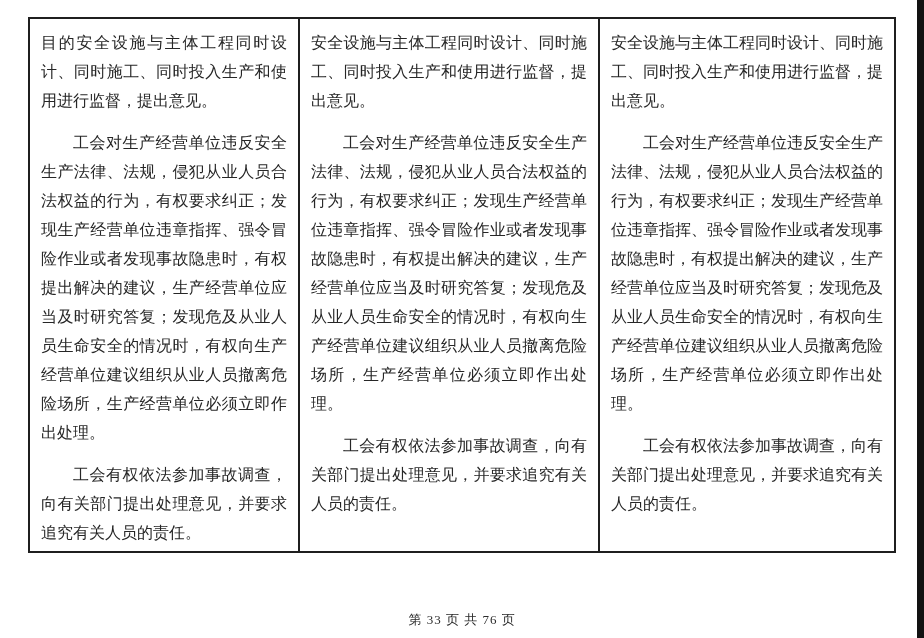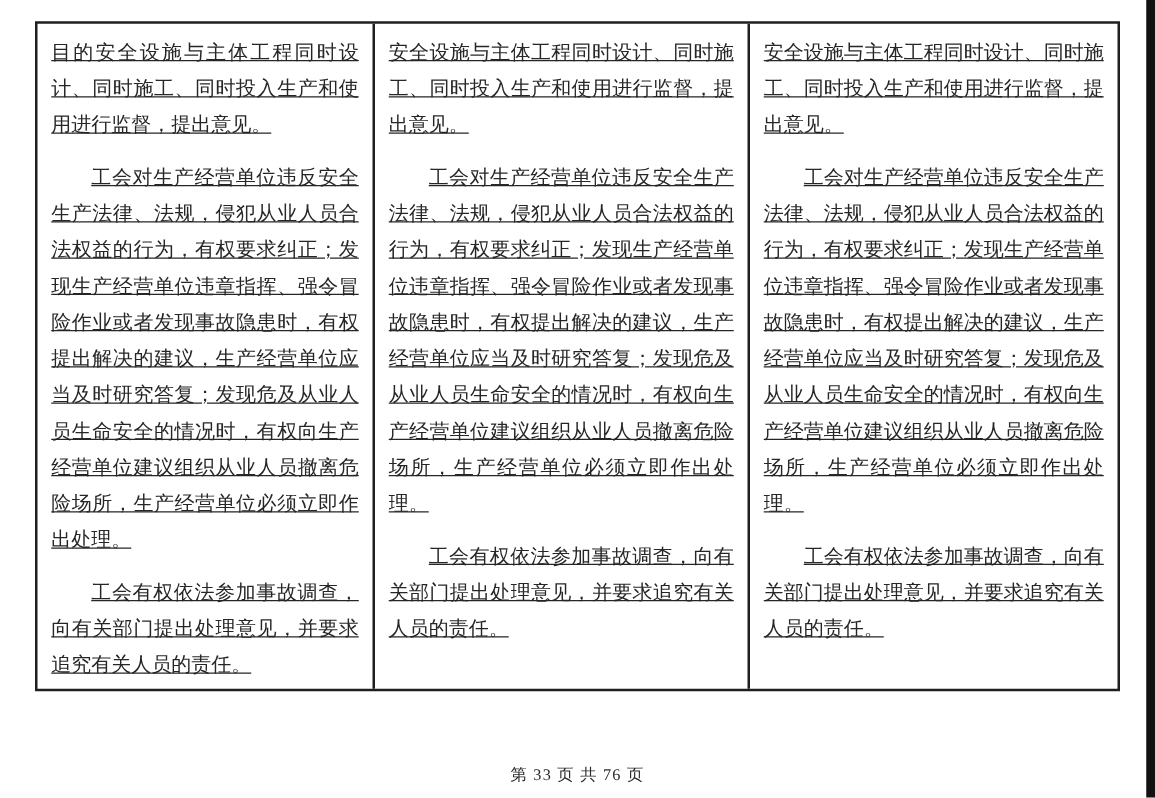--- a/index.html
+++ b/index.html
@@ -47,21 +47,20 @@
     color: #262626;
     text-align: justify;
     overflow: hidden;
   }
   .col-1 { width: 270px; border-right: 2px solid #1f1f1f; }
   .col-2 { width: 300px; border-right: 2px solid #1f1f1f; }
   .col-3 { flex: 1; }
   .table-cell p {
     margin: 0;
     text-indent: 2em;
-    text-decoration: underline;
   }
   .table-cell p.continuation {
     text-indent: 0;
   }
   .table-cell p + p {
     margin-top: 13px;
   }
   .page-footer {
     position: absolute;
     left: 0;

